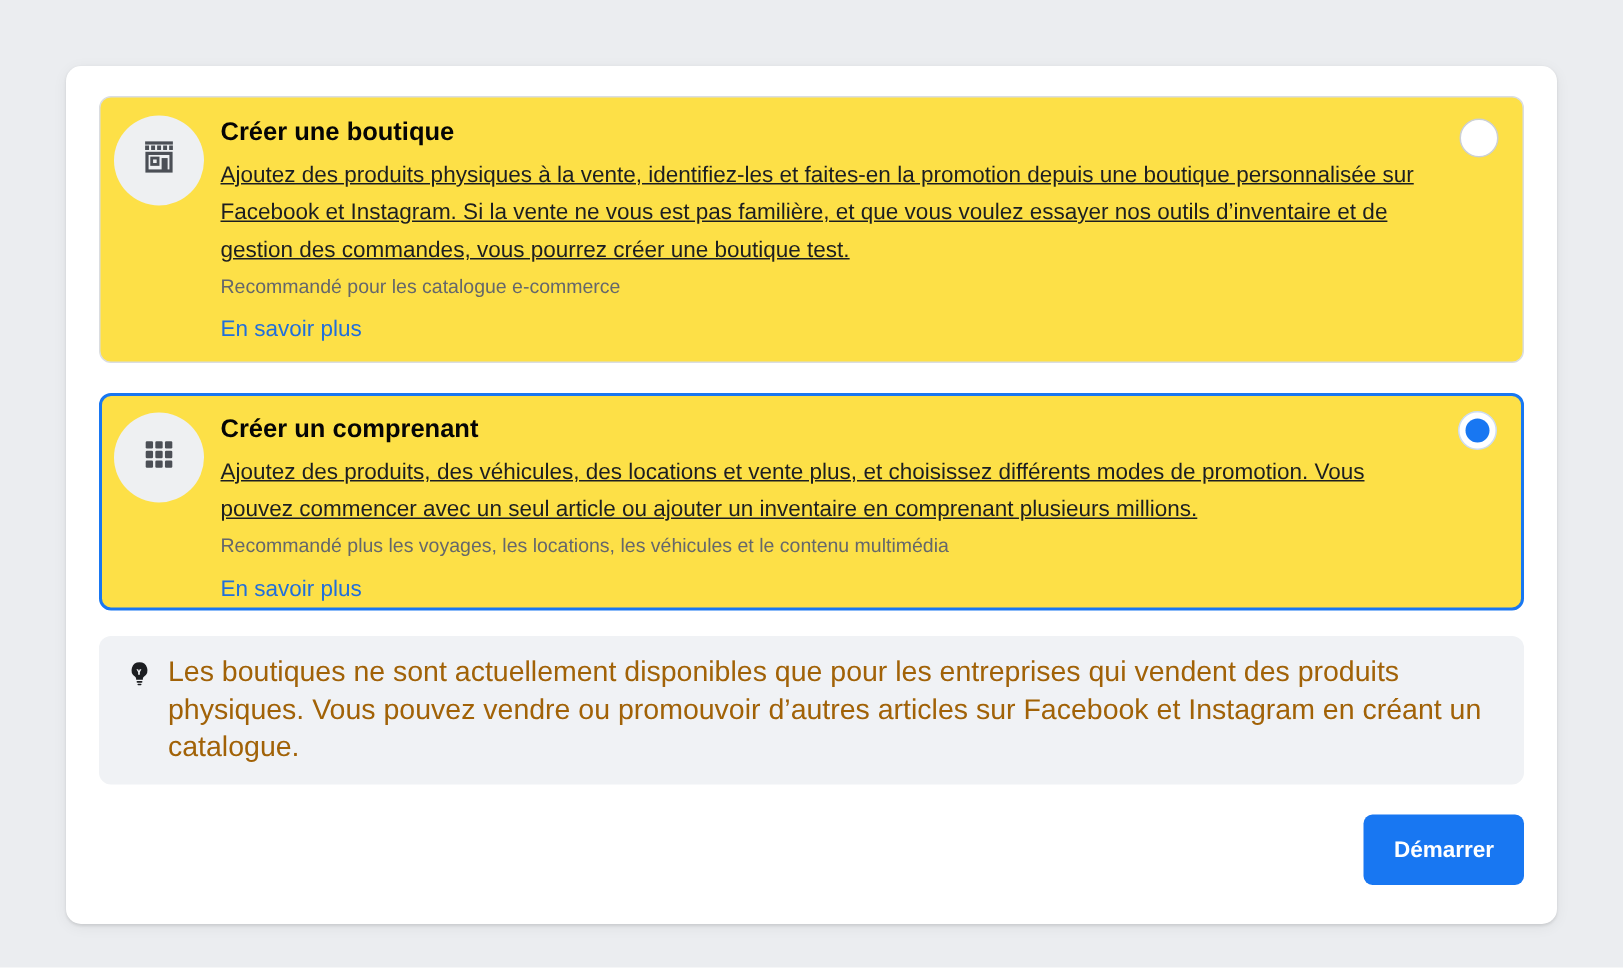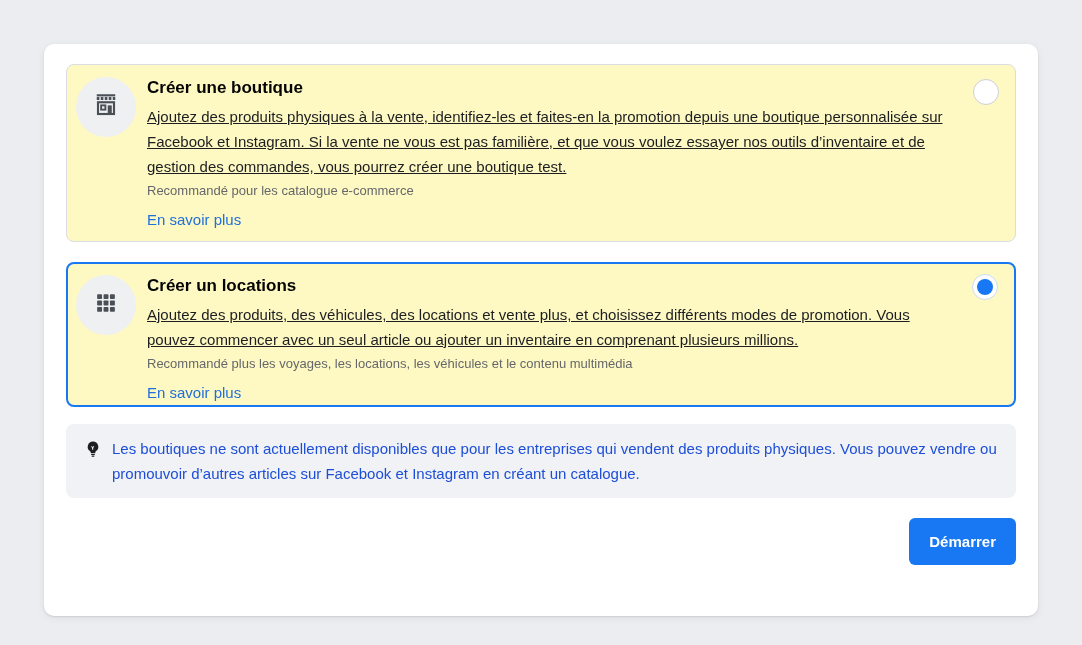--- a/index.html
+++ b/index.html
@@ -20,21 +20,21 @@
     position:absolute;left:44px;top:44px;width:994px;height:572px;
     background:#ffffff;border-radius:10px;
     box-shadow:0 1px 2px rgba(0,0,0,.10),0 2px 10px rgba(0,0,0,.06);
     padding:20px 22px 23px;
   }
   .dialog-title{
     font-size:17px;font-weight:bold;color:#1c2b33;margin:0 0 14px;
   }
   .option-card{
     position:relative;border:1px solid #dadde1;border-radius:8px;
-    background:#fef9c3;padding:13px 60px 12px 80px;cursor:pointer;
+    background:#fde047;padding:13px 60px 12px 80px;cursor:pointer;
   }
   .option-card.card-0{height:178px;margin-bottom:20px;}
   .option-card.card-1{height:145px;margin-bottom:17px;}
   .option-card.selected{border:2px solid var(--accent);padding:12px 59px 11px 79px;}
   .icon-circle{
     position:absolute;left:9px;top:12px;width:60px;height:60px;border-radius:50%;
     background:#eef0f2;display:flex;align-items:center;justify-content:center;
   }
   .option-card.selected .icon-circle{left:8px;top:11px;}
   .radio{
@@ -58,21 +58,21 @@
   }
   .learn-more{
     display:inline-block;margin-top:10px;font-size:15px;line-height:19px;
     color:var(--link);text-decoration:none;cursor:pointer;
   }
   .note{
     display:flex;align-items:flex-start;background:var(--note-background);
     border-radius:8px;min-height:73px;padding:12px 18px;
   }
   .note-icon{flex:0 0 auto;margin:4px 10px 0 0;}
-  .note-text{font-size:15px;line-height:25px;color:#1d4ed8;margin:0;}
+  .note-text{font-size:19px;line-height:25px;color:#a16207;margin:0;}
   .footer{display:flex;justify-content:flex-end;margin-top:20px;}
   .primary-btn{
     height:47px;padding:0 20px;border:none;border-radius:6px;
     background:var(--accent);color:#ffffff;font-size:15px;font-weight:bold;
     font-family:inherit;cursor:pointer;
   }
 </style>
 </head>
 <body>
 
@@ -118,21 +118,21 @@
           <rect x="15.4" y="9.9" width="4.2" height="4.2" rx="0.7"></rect>
           <rect x="4.4" y="15.4" width="4.2" height="4.2" rx="0.7"></rect>
           <rect x="9.9" y="15.4" width="4.2" height="4.2" rx="0.7"></rect>
           <rect x="15.4" y="15.4" width="4.2" height="4.2" rx="0.7"></rect>
         </svg>
       </span>
     </div>
     <div class="radio" role="radio" aria-checked="true">
       <span class="radio-dot"></span>
     </div>
-    <h2 class="option-title">Créer un locations</h2>
+    <h2 class="option-title">Créer un comprenant</h2>
     <p class="option-desc">Ajoutez des produits, des véhicules, des locations et vente plus, et choisissez différents modes de promotion. Vous pouvez commencer avec un seul article ou ajouter un inventaire en comprenant plusieurs millions.</p>
     <p class="option-meta">Recommandé plus les voyages, les locations, les véhicules et le contenu multimédia</p>
     <a class="learn-more">En savoir plus</a>
   </div>
 
   <div class="note">
     <span class="note-icon">
       <svg width="18" height="18" viewBox="0 0 24 24" aria-hidden="true" fill="#1c1e21">
         <path d="M12 2a7 7 0 0 0-4.1 12.7c.7.5 1.1 1.3 1.1 2.1v.7h6v-.7c0-.8.4-1.6 1.1-2.1A7 7 0 0 0 12 2zm-1.2 6.2.7 1.5.7-1.5h1.5l-1.4 2.6v2.2h-1.5v-2.2L9.3 8.2h1.5z"></path>
         <rect x="9.4" y="18.6" width="5.2" height="1.6" rx="0.8"></rect>

